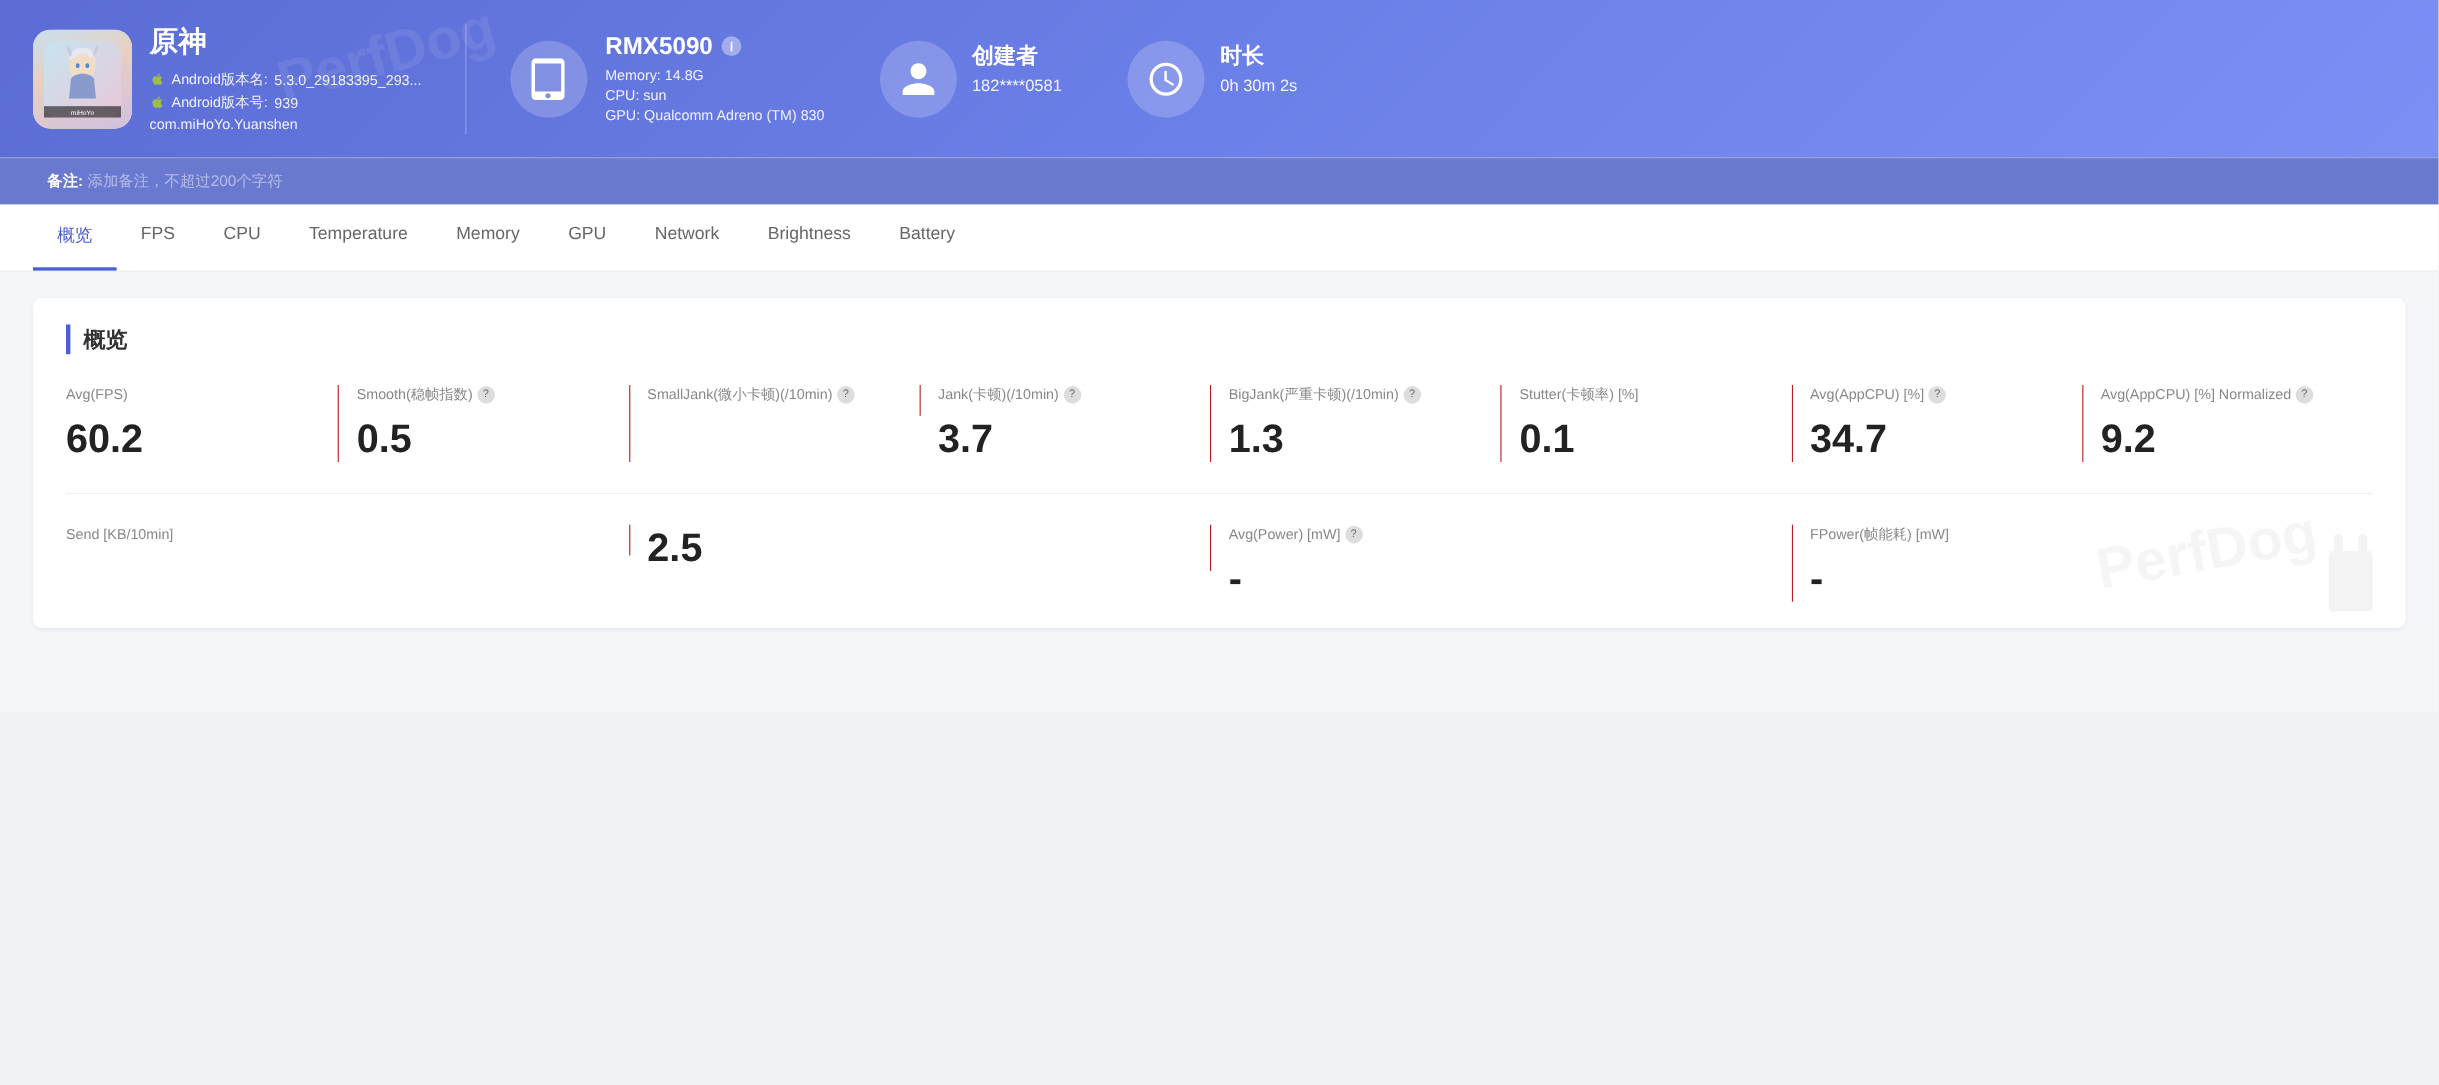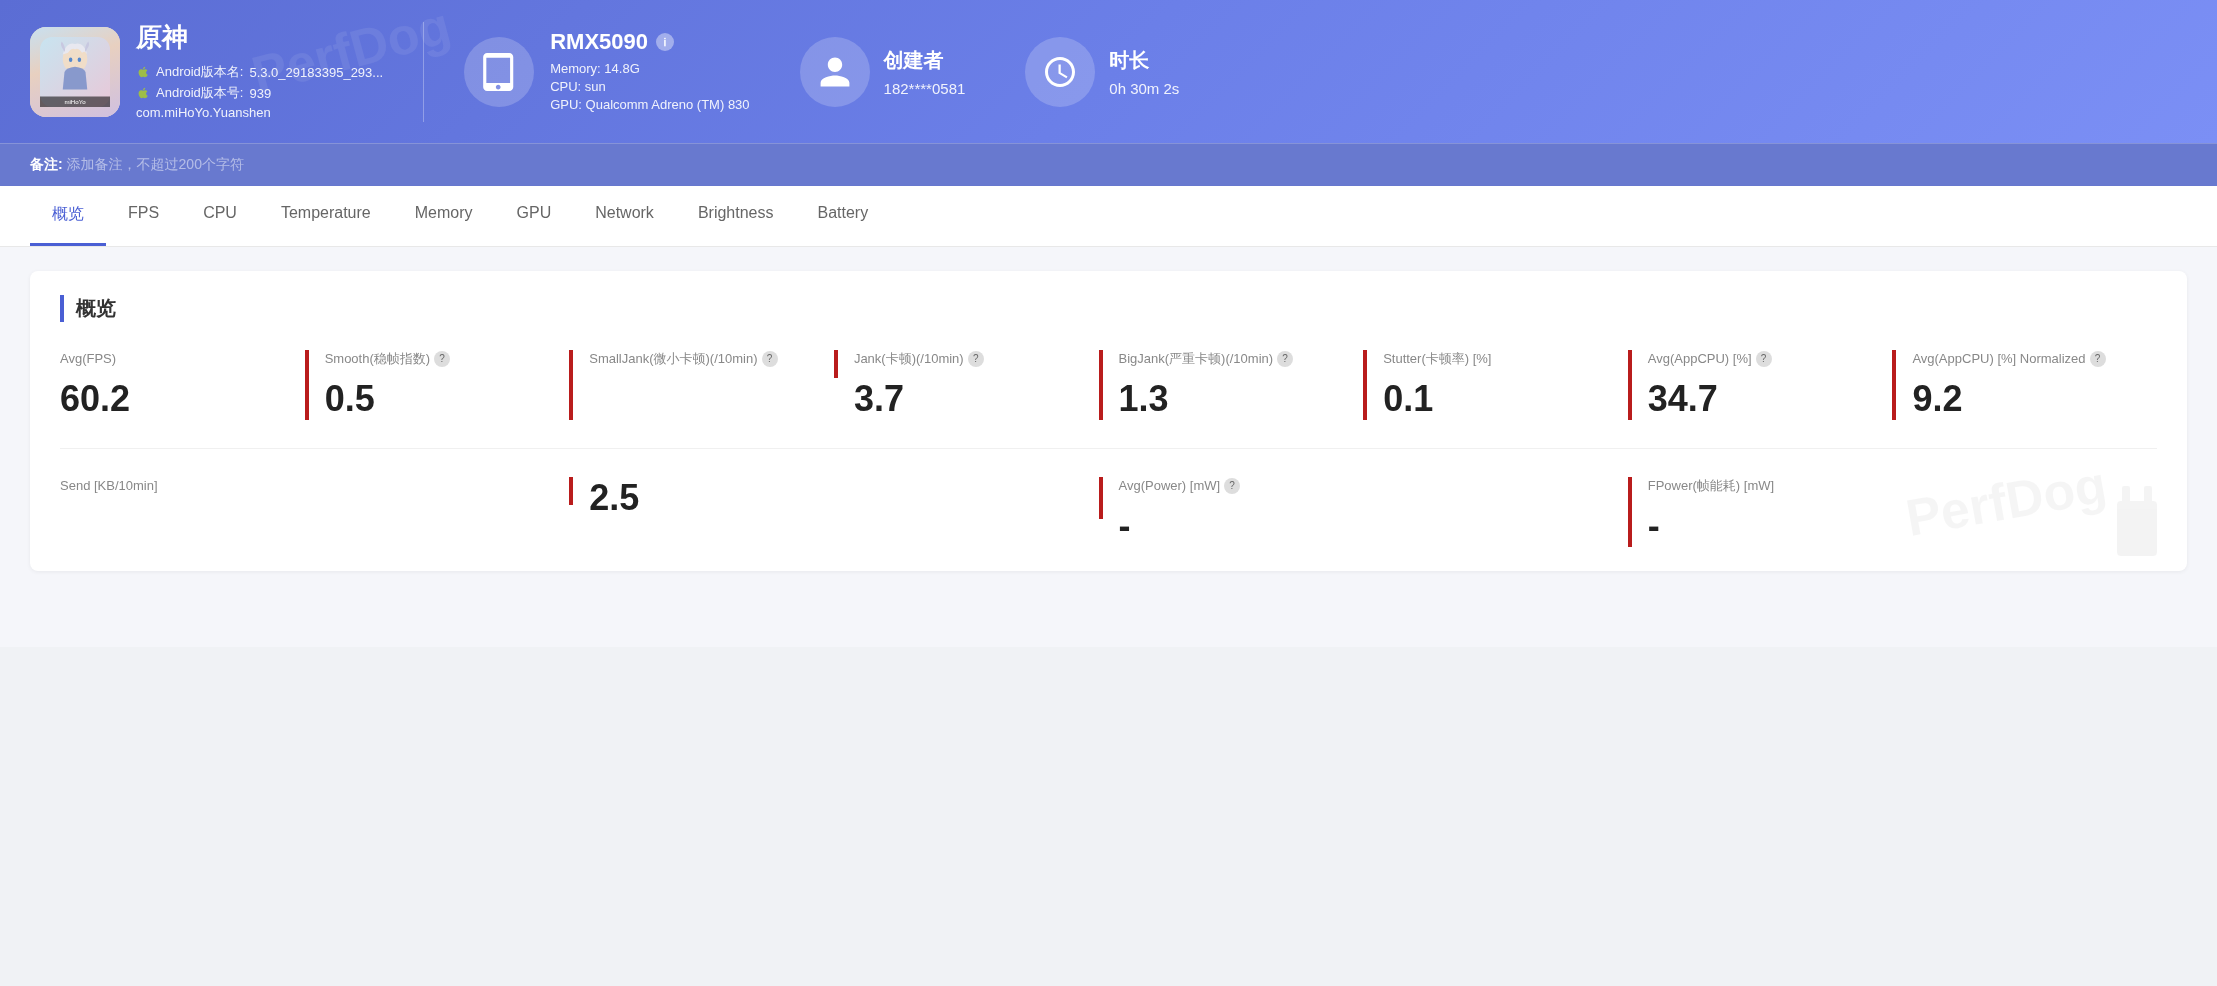--- a/index.html
+++ b/index.html
@@ -95,37 +95,36 @@
       display: inline-flex;
       align-items: center;
       justify-content: center;
       font-size: 11px;
       cursor: pointer;
     }
     .device-spec { font-size: 13px; opacity: 0.9; margin-bottom: 3px; }
 
     .creator-section, .duration-section {
       display: flex;
-      align-items: center;
       gap: 14px;
       margin-left: 20px;
     }
     .creator-info, .duration-info { color: white; }
     .creator-label, .duration-label { font-size: 20px; font-weight: bold; margin-bottom: 6px; }
     .creator-value, .duration-value { font-size: 15px; opacity: 0.9; }
 
     
     .notes-bar {
       background: rgba(80, 100, 200, 0.85);
       padding: 12px 30px;
       color: rgba(255,255,255,0.85);
       font-size: 14px;
       border-top: 1px solid rgba(255,255,255,0.2);
     }
-    .notes-bar span.label { font-weight: bold; color: white; }
+    .notes-bar span.label { font-weight: bold; color: white; margin-left: 13px; }
     .notes-bar span.placeholder { color: rgba(255,255,255,0.5); }
 
     
     .nav-tabs {
       background: white;
       padding: 0 30px;
       display: flex;
       gap: 0;
       border-bottom: 1px solid #e8e8e8;
       box-shadow: 0 2px 4px rgba(0,0,0,0.05);
@@ -174,21 +173,21 @@
       align-items: flex-start;
       gap: 0;
       padding-bottom: 28px;
       border-bottom: 1px solid #f0f0f0;
       margin-bottom: 28px;
     }
     .stat-item {
       flex: 1;
       min-width: 0;
       padding: 0 16px;
-      border-right: 4px solid #b91c1c;
+      border-right: 1px solid #b91c1c;
     }
     .stat-item:first-child { padding-left: 0; }
     .stat-item:last-child { border-right: none; }
 
     .stat-label {
       font-size: 13px;
       color: #888;
       margin-bottom: 10px;
       line-height: 1.4;
       display: flex;

